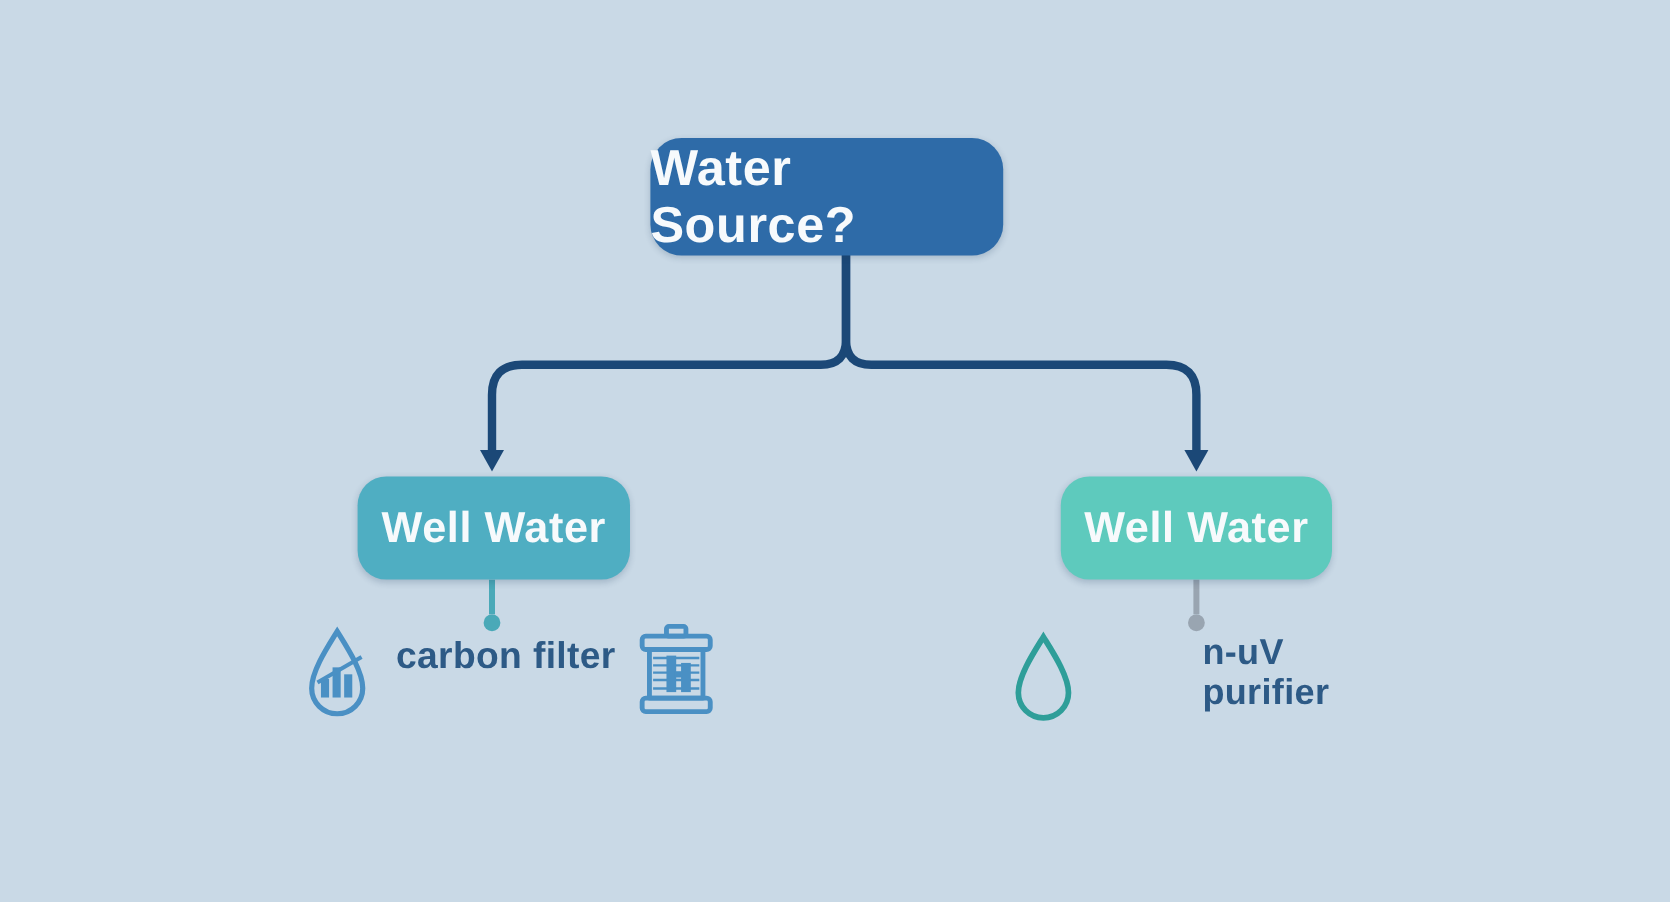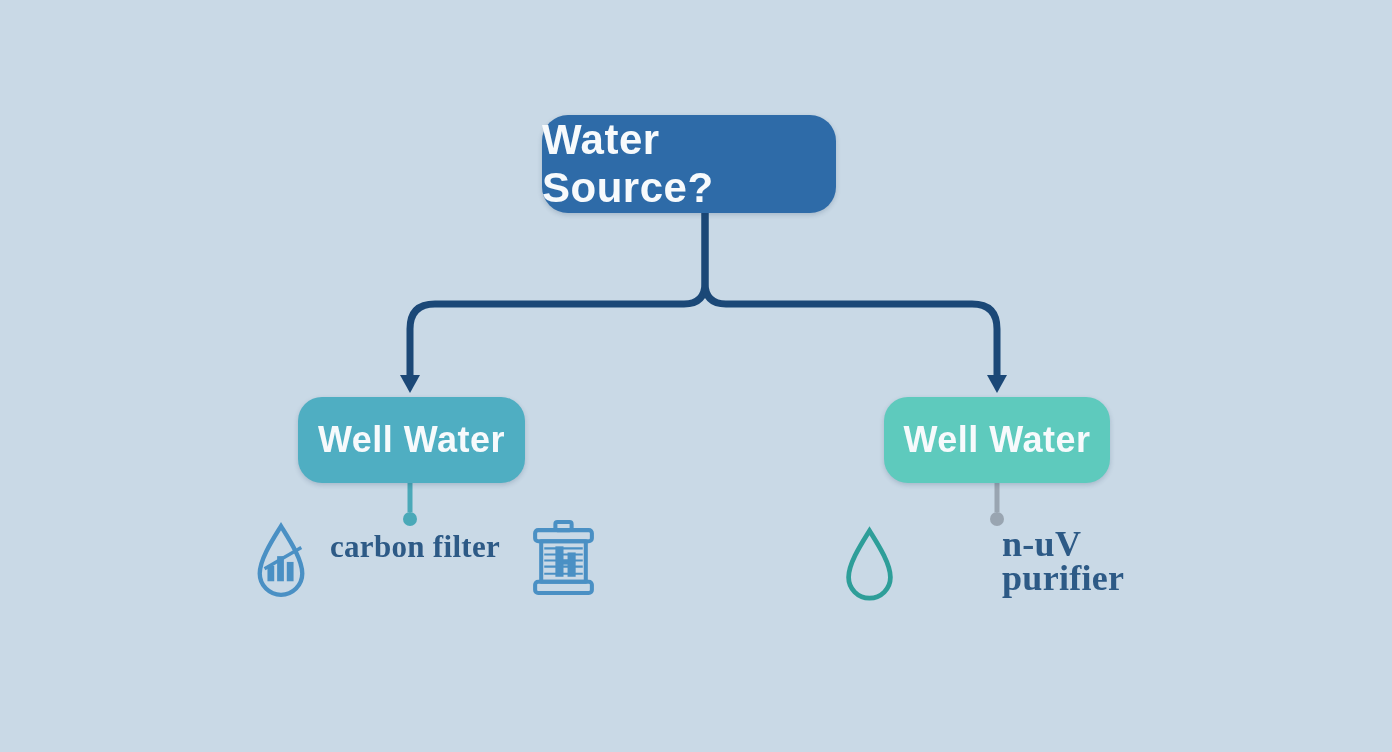--- a/index.html
+++ b/index.html
@@ -33,24 +33,24 @@
   .node-city{
     left:298px; top:397px; width:227px; height:86px;
     background:var(--city-box); border-radius:24px; font-size:36px;
   }
   .node-well{
     left:884px; top:397px; width:226px; height:86px;
     background:var(--well-box); border-radius:24px; font-size:36px;
   }
 
   .annotation-label{
-    position:absolute; color:var(--label-text); font-weight:700; letter-spacing:0.3px;font-family:Liberation Serif, serif;
+    position:absolute; color:var(--label-text); font-weight:700; letter-spacing:0.3px;
   }
   .label-carbon{left:330px; top:529px; font-size:31px;}
-  .label-nuv{left:1002px; top:527px; font-size:36px; line-height:34px;}
+  .label-nuv{left:1002px; top:527px; font-size:30px; line-height:34px;}
 
   .icon{position:absolute;}
   .icon-drop-chart{left:252px; top:521px; width:58px; height:78px;}
   .icon-filter{left:529px; top:520px; width:69px; height:75px;}
   .icon-drop{left:841px; top:524px; width:57px; height:80px;}
 
   .drop-outline-blue{fill:none; stroke:var(--icon-blue); stroke-width:4.5;}
   .drop-outline-teal{fill:none; stroke:var(--icon-teal); stroke-width:5;}
   .bar-blue{fill:var(--icon-blue);}
   .trend-line{stroke:var(--icon-blue); stroke-width:3.5; fill:none;}

